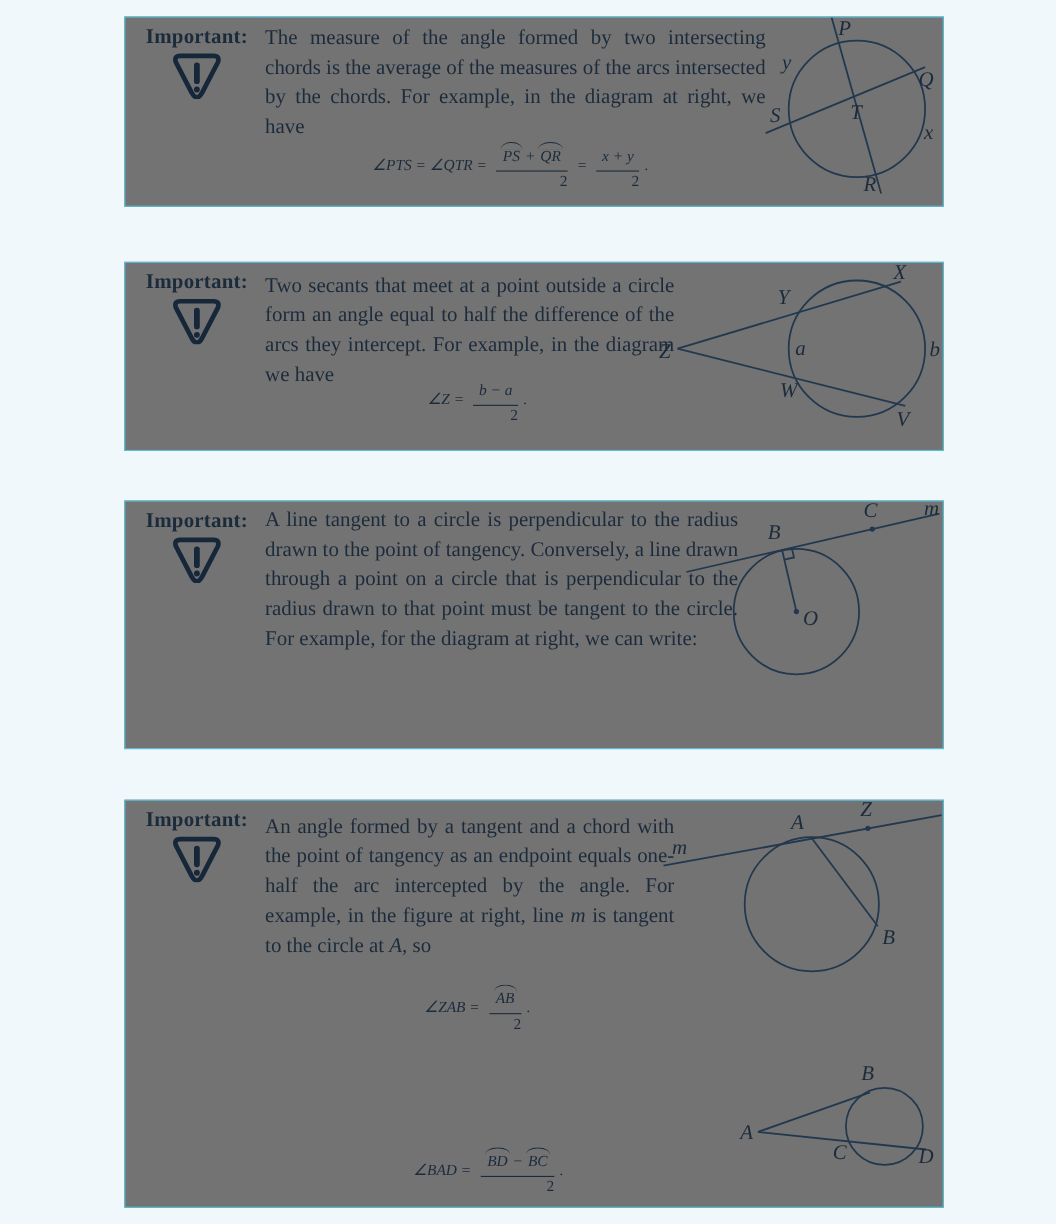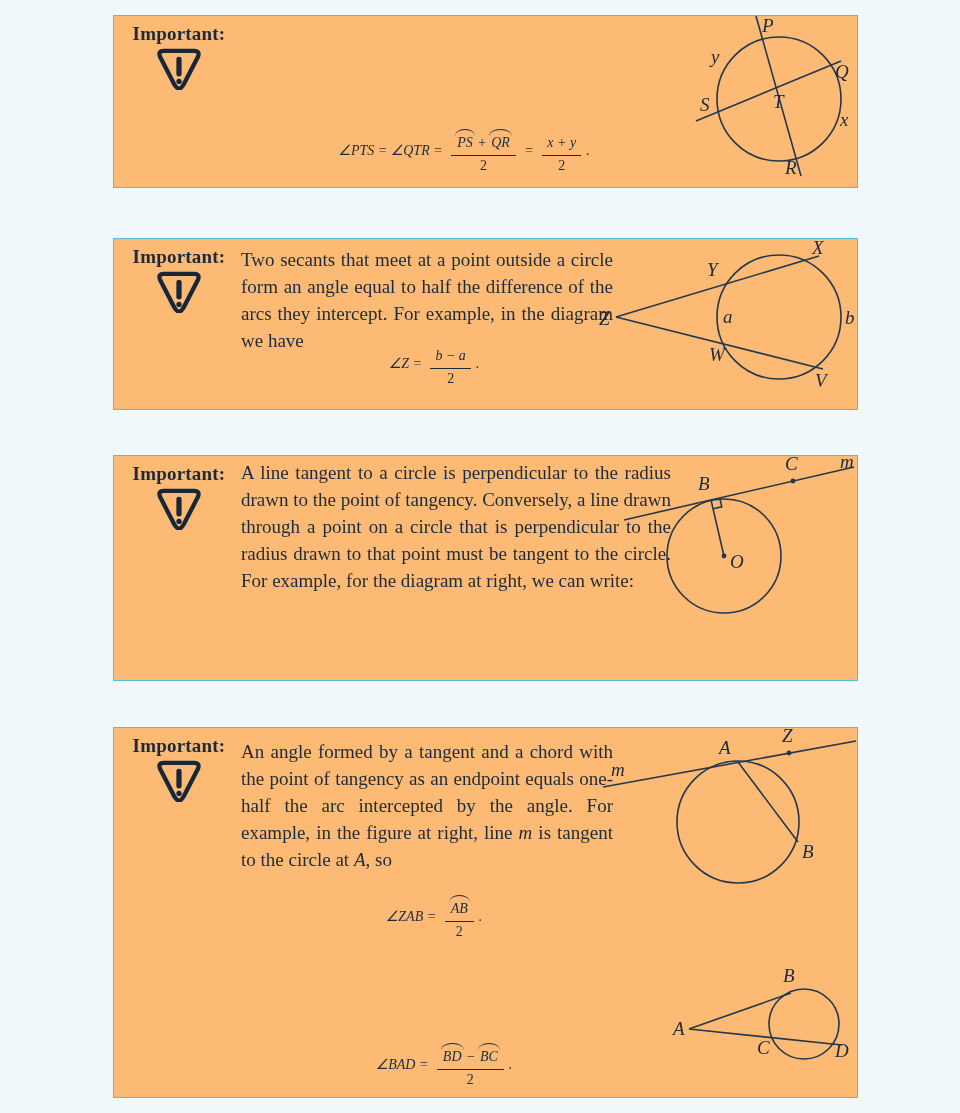--- a/index.html
+++ b/index.html
@@ -4,21 +4,21 @@
 <style>
   html,body{margin:0;padding:0;}
   body{
     width:960px;height:1113px;position:relative;overflow:hidden;
     background:#f1f8fb;
     font-family:"Liberation Serif", serif;
     color:#1c2b3b;
   }
   .box{
     position:absolute;left:113px;width:745px;box-sizing:border-box;
-    background:#fdba74;border:1.6px solid #55c1d9;
+    background:#737373;border:1.6px solid #55c1d9;
   }
   #box1{top:15px;height:173px;}
   #box2{top:238px;height:172px;}
   #box3{top:455px;height:226px;}
   #box4{top:727px;height:371px;}
 
   .imp{position:absolute;left:6px;top:7px;width:118px;text-align:center;}
   .imp .t{font-weight:bold;font-size:19px;letter-spacing:0.2px;}
   .imp svg{margin-top:3px;}
 
@@ -35,21 +35,21 @@
 
   .formula{
     position:absolute;font-size:14px;font-style:italic;text-align:center;
     line-height:1.2;
   }
   #box1 .formula{top:112px;left:110px;width:480px;}
   #box2 .formula{top:108px;left:110px;width:420px;}
   #box4 .formula1{top:166px;left:110px;width:420px;}
   #box4 .formula2{top:314px;left:120px;width:420px;}
 
-  .frac{display:inline-block;vertical-align:-1.05em;text-align:center;margin:0 5px;}
+  .frac{display:inline-block;vertical-align:-1.05em;text-align:right;margin:0 5px;}
   .frac .num{display:block;border-bottom:1.6px solid currentColor;padding:1px 5px 3px;}
   .frac .den{display:block;padding-top:2px;font-style:normal;}
 
   .arc{position:relative;display:inline-block;padding:6px 1px 0;}
   .arc::before{
     content:"";position:absolute;top:0;left:-1px;right:-1px;height:6px;
     border-top:1.8px solid currentColor;
     border-radius:50% 50% 0 0 / 100% 100% 0 0;
   }
 
@@ -76,20 +76,21 @@
 
 <div class="box" id="box1">
   <div class="imp">
     <div class="t">Important:</div>
     <svg width="46" height="42" viewBox="0 0 48 44">
       <path d="M8,3 L40,3 Q46,3 44,9 L29,38 Q26.5,42.5 24,42.5 Q21.5,42.5 19,38 L4,9 Q2,3 8,3 Z" fill="none" stroke="#16273a" stroke-width="4.5" stroke-linejoin="round"></path>
       <line x1="24" y1="12" x2="24" y2="27" stroke="#16273a" stroke-width="5.5" stroke-linecap="round"></line>
       <circle cx="24" cy="35" r="2.8" fill="#16273a"></circle>
     </svg>
   </div>
+  <div class="para">The measure of the angle formed by two intersecting chords is the average of the measures of the arcs intersected by the chords. For example, in the diagram at right, we have</div>
   <div class="formula">
     <span>∠PTS = ∠QTR =</span>
     <span class="frac"><span class="num"><span class="arc">PS</span> <span>+</span> <span class="arc">QR</span></span><span class="den">2</span></span>
     <span>=</span>
     <span class="frac"><span class="num">x + y</span><span class="den">2</span></span><span>.</span>
   </div>
   <svg class="diagram" style="left:575px;top:0;" width="182" height="172" viewBox="0 0 182 172">
     <circle class="geo" cx="90" cy="83" r="62"></circle>
     <line class="geo" x1="67" y1="0" x2="112" y2="160"></line>
     <line class="geo" x1="7" y1="105" x2="152" y2="45"></line>

